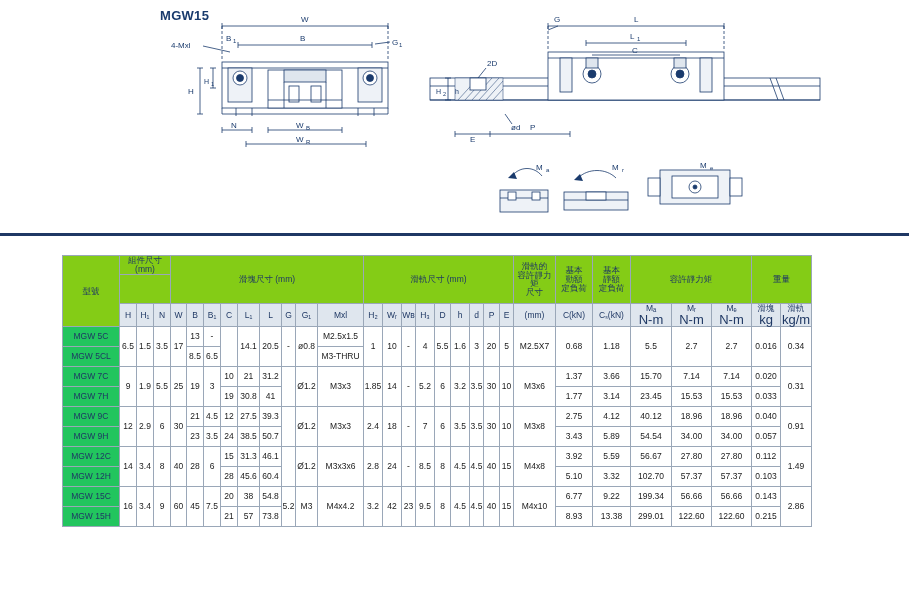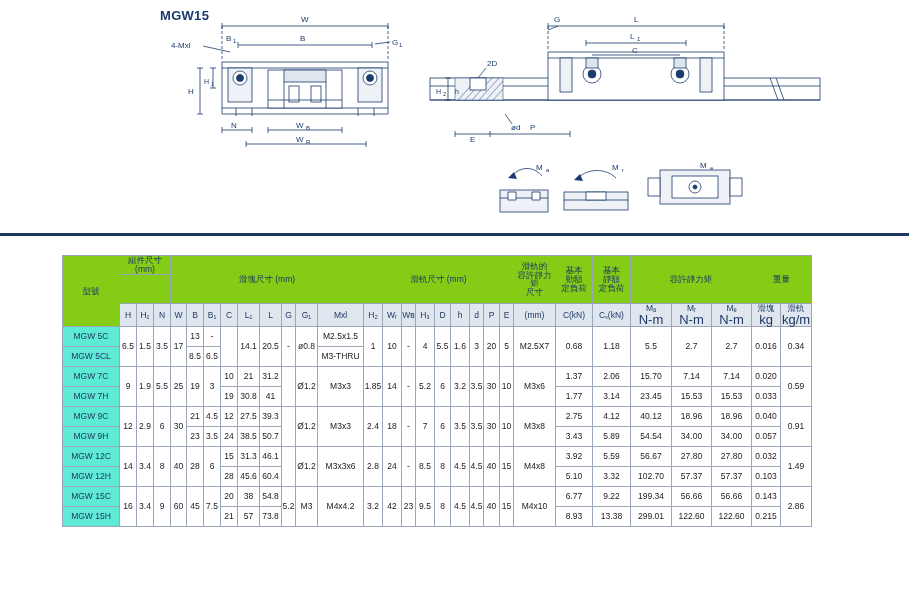--- a/index.html
+++ b/index.html
@@ -57,21 +57,21 @@
     font-weight:bold;
     font-size:8.5px;
     height:16px;
   }
   .model{
     font-weight:bold;
     color:#1f3864;
     font-size:8.5px;
     text-align:left;
     padding-left:7px;
-    background:#5eead4;
+    background:#22c55e;
     width:56px;
   }
   td.d{height:19px;}
   .sep-top td{border-top:1.6px solid #5d6e85;}
   .tiny{font-size:13px;}
 </style>
 </head>
 <body>
 
 <div class="diagram-area">
@@ -400,26 +400,26 @@
     <td class="d" rowspan="2">14</td>
     <td class="d" rowspan="2">-</td>
     <td class="d" rowspan="2">5.2</td>
     <td class="d" rowspan="2">6</td>
     <td class="d" rowspan="2">3.2</td>
     <td class="d" rowspan="2">3.5</td>
     <td class="d" rowspan="2">30</td>
     <td class="d" rowspan="2">10</td>
     <td class="d" rowspan="2">M3x6</td>
     <td class="d">1.37</td>
-    <td class="d">2.06</td>
+    <td class="d">3.66</td>
     <td class="d">15.70</td>
     <td class="d">7.14</td>
     <td class="d">7.14</td>
     <td class="d">0.020</td>
-    <td class="d" rowspan="2">0.59</td>
+    <td class="d" rowspan="2">0.31</td>
   </tr>
   <tr>
     <td class="model">MGW 7H</td>
     <td class="d">19</td>
     <td class="d">30.8</td>
     <td class="d">41</td>
     <td class="d">1.77</td>
     <td class="d">3.14</td>
     <td class="d">23.45</td>
     <td class="d">15.53</td>
@@ -496,21 +496,21 @@
     <td class="d" rowspan="2">4.5</td>
     <td class="d" rowspan="2">4.5</td>
     <td class="d" rowspan="2">40</td>
     <td class="d" rowspan="2">15</td>
     <td class="d" rowspan="2">M4x8</td>
     <td class="d">3.92</td>
     <td class="d">5.59</td>
     <td class="d">56.67</td>
     <td class="d">27.80</td>
     <td class="d">27.80</td>
-    <td class="d">0.032</td>
+    <td class="d">0.112</td>
     <td class="d" rowspan="2">1.49</td>
   </tr>
   <tr>
     <td class="model">MGW 12H</td>
     <td class="d">28</td>
     <td class="d">45.6</td>
     <td class="d">60.4</td>
     <td class="d">5.10</td>
     <td class="d">3.32</td>
     <td class="d">102.70</td>

